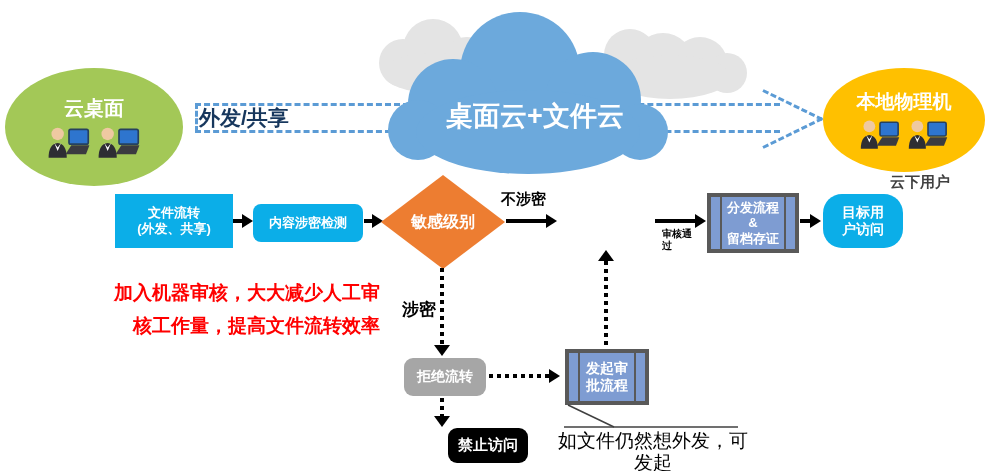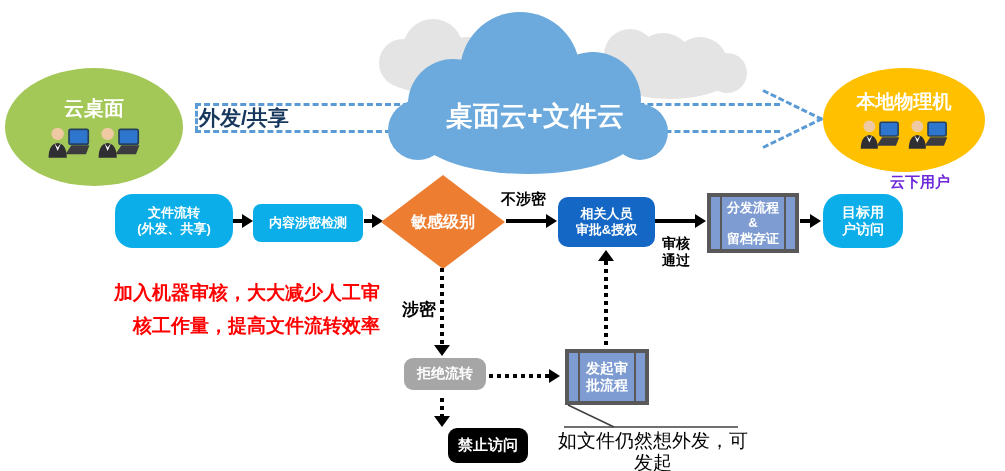--- a/index.html
+++ b/index.html
@@ -21,21 +21,21 @@
   svg{display:block;}
   
   .dash-h{position:absolute;border-top:3px dashed var(--dashblue);}
   .dash-v{position:absolute;border-left:3px dashed var(--dashblue);}
   .dash-rot{position:absolute;border-top:3px dashed var(--dashblue);transform-origin:left center;}
   .flow-label{position:absolute;color:var(--navy);font-weight:bold;font-size:21px;}
   .cloud-label{position:absolute;color:#fff;font-weight:bold;font-size:27px;text-align:center;z-index:5;}
   
   .node{position:absolute;display:flex;align-items:center;justify-content:center;
         color:#fff;font-weight:bold;text-align:center;white-space:pre-line;line-height:1.25;}
-  .cyanbox{background:var(--cyan);border-radius:18px;font-size:13px;}
+  .cyanbox{background:var(--cyan);border-radius:0;font-size:13px;}
   .bluebox{background:var(--darkblue);border-radius:10px;font-size:13px;}
   .graybox{background:var(--gray);border-radius:9px;font-size:14px;}
   .blackbox{background:var(--black);border-radius:9px;font-size:15px;}
   .diamond{position:absolute;background:var(--orange);
            clip-path:polygon(50% 0,100% 50%,50% 100%,0 50%);
            display:flex;align-items:center;justify-content:center;
            color:#fff;font-weight:bold;font-size:16px;}
   .process{position:absolute;background:var(--periwinkle);border:4px solid var(--procborder);
            display:flex;align-items:center;justify-content:center;color:#fff;font-weight:bold;
            text-align:center;white-space:pre-line;line-height:1.2;box-sizing:border-box;}
@@ -51,21 +51,21 @@
            border-right:8px solid transparent;border-bottom:11px solid #000;}
   
   .dot-h{position:absolute;height:4px;
          background:repeating-linear-gradient(to right,#000 0 4px,transparent 4px 8px);}
   .dot-v{position:absolute;width:4px;
          background:repeating-linear-gradient(to bottom,#000 0 4px,transparent 4px 8px);}
   
   .edge-label{position:absolute;color:#000;font-weight:bold;}
   .red-note{position:absolute;color:var(--red);font-weight:bold;font-size:19px;line-height:1.75;text-align:right;}
   .caption-note{position:absolute;color:#000;font-size:19px;text-align:center;line-height:1.15;}
-  .black-caption{position:absolute;color:#6d28d9;font-weight:bold;font-size:15px;}
+  .black-caption{position:absolute;color:#404040;font-weight:bold;font-size:15px;}
 </style>
 </head>
 <body>
 
 <div class="canvas">
 
   <svg class="abs" style="left:375px;top:5px;z-index:1;" width="380" height="100" viewBox="0 0 380 100">
     <g style="fill:var(--cloudgray);">
       <circle cx="28" cy="58" r="24"></circle>
         <circle cx="58" cy="44" r="30"></circle>
@@ -153,24 +153,22 @@
 
   <div class="shaft-h" style="left:364px;top:219px;width:9px;"></div>
   <div class="head-right" style="left:372px;top:214px;"></div>
 
   <div class="diamond" style="left:381px;top:175px;width:124px;height:94px;">敏感级别</div>
 
   <div class="edge-label" style="left:501px;top:190px;font-size:15px;">不涉密</div>
   <div class="shaft-h" style="left:506px;top:219px;width:41px;"></div>
   <div class="head-right" style="left:546px;top:214px;"></div>
 
-  <div class="node bluebox" style="left:558px;top:197px;width:97px;height:50px;">相关人员
-审批&amp;授权</div>
-
-  <div class="edge-label" style="left:662px;top:228px;width:34px;font-size:14px;line-height:1.2;margin-top:7px;">审核通过</div>
+
+  <div class="edge-label" style="left:662px;top:228px;width:34px;font-size:10px;line-height:1.2;">审核通过</div>
   <div class="shaft-h" style="left:655px;top:219px;width:41px;"></div>
   <div class="head-right" style="left:695px;top:214px;"></div>
 
   <div class="process" style="left:707px;top:193px;width:92px;height:60px;font-size:13px;">
     <div class="bar l"></div>
     <div class="bar r"></div>
     <span>分发流程
 &amp;
 留档存证</span>
   </div>
@@ -183,21 +181,21 @@
 
   <div class="red-note" style="left:95px;top:276px;width:285px;">
     <div>加入机器审核，大大减少人工审</div>
     <div>核工作量，提高文件流转效率</div>
   </div>
 
   <div class="edge-label" style="left:402px;top:298px;font-size:17px;">涉密</div>
   <div class="dot-v" style="left:440px;top:268px;height:78px;"></div>
   <div class="head-down" style="left:434px;top:345px;"></div>
 
-  <div class="node graybox" style="left:404px;top:358px;width:82px;height:32px;text-align:center;">拒绝流转</div>
+  <div class="node graybox" style="left:404px;top:358px;width:82px;height:38px;text-align:center;">拒绝流转</div>
 
   <div class="dot-v" style="left:440px;top:398px;height:18px;"></div>
   <div class="head-down" style="left:434px;top:416px;"></div>
 
   <div class="node blackbox" style="left:405px;top:428px;width:80px;height:35px;margin-left:43px;">禁止访问</div>
 
   <div class="dot-h" style="left:489px;top:374px;width:60px;"></div>
   <div class="head-right" style="left:549px;top:369px;"></div>
 
   <div class="process" style="left:565px;top:349px;width:84px;height:56px;font-size:14px;">

